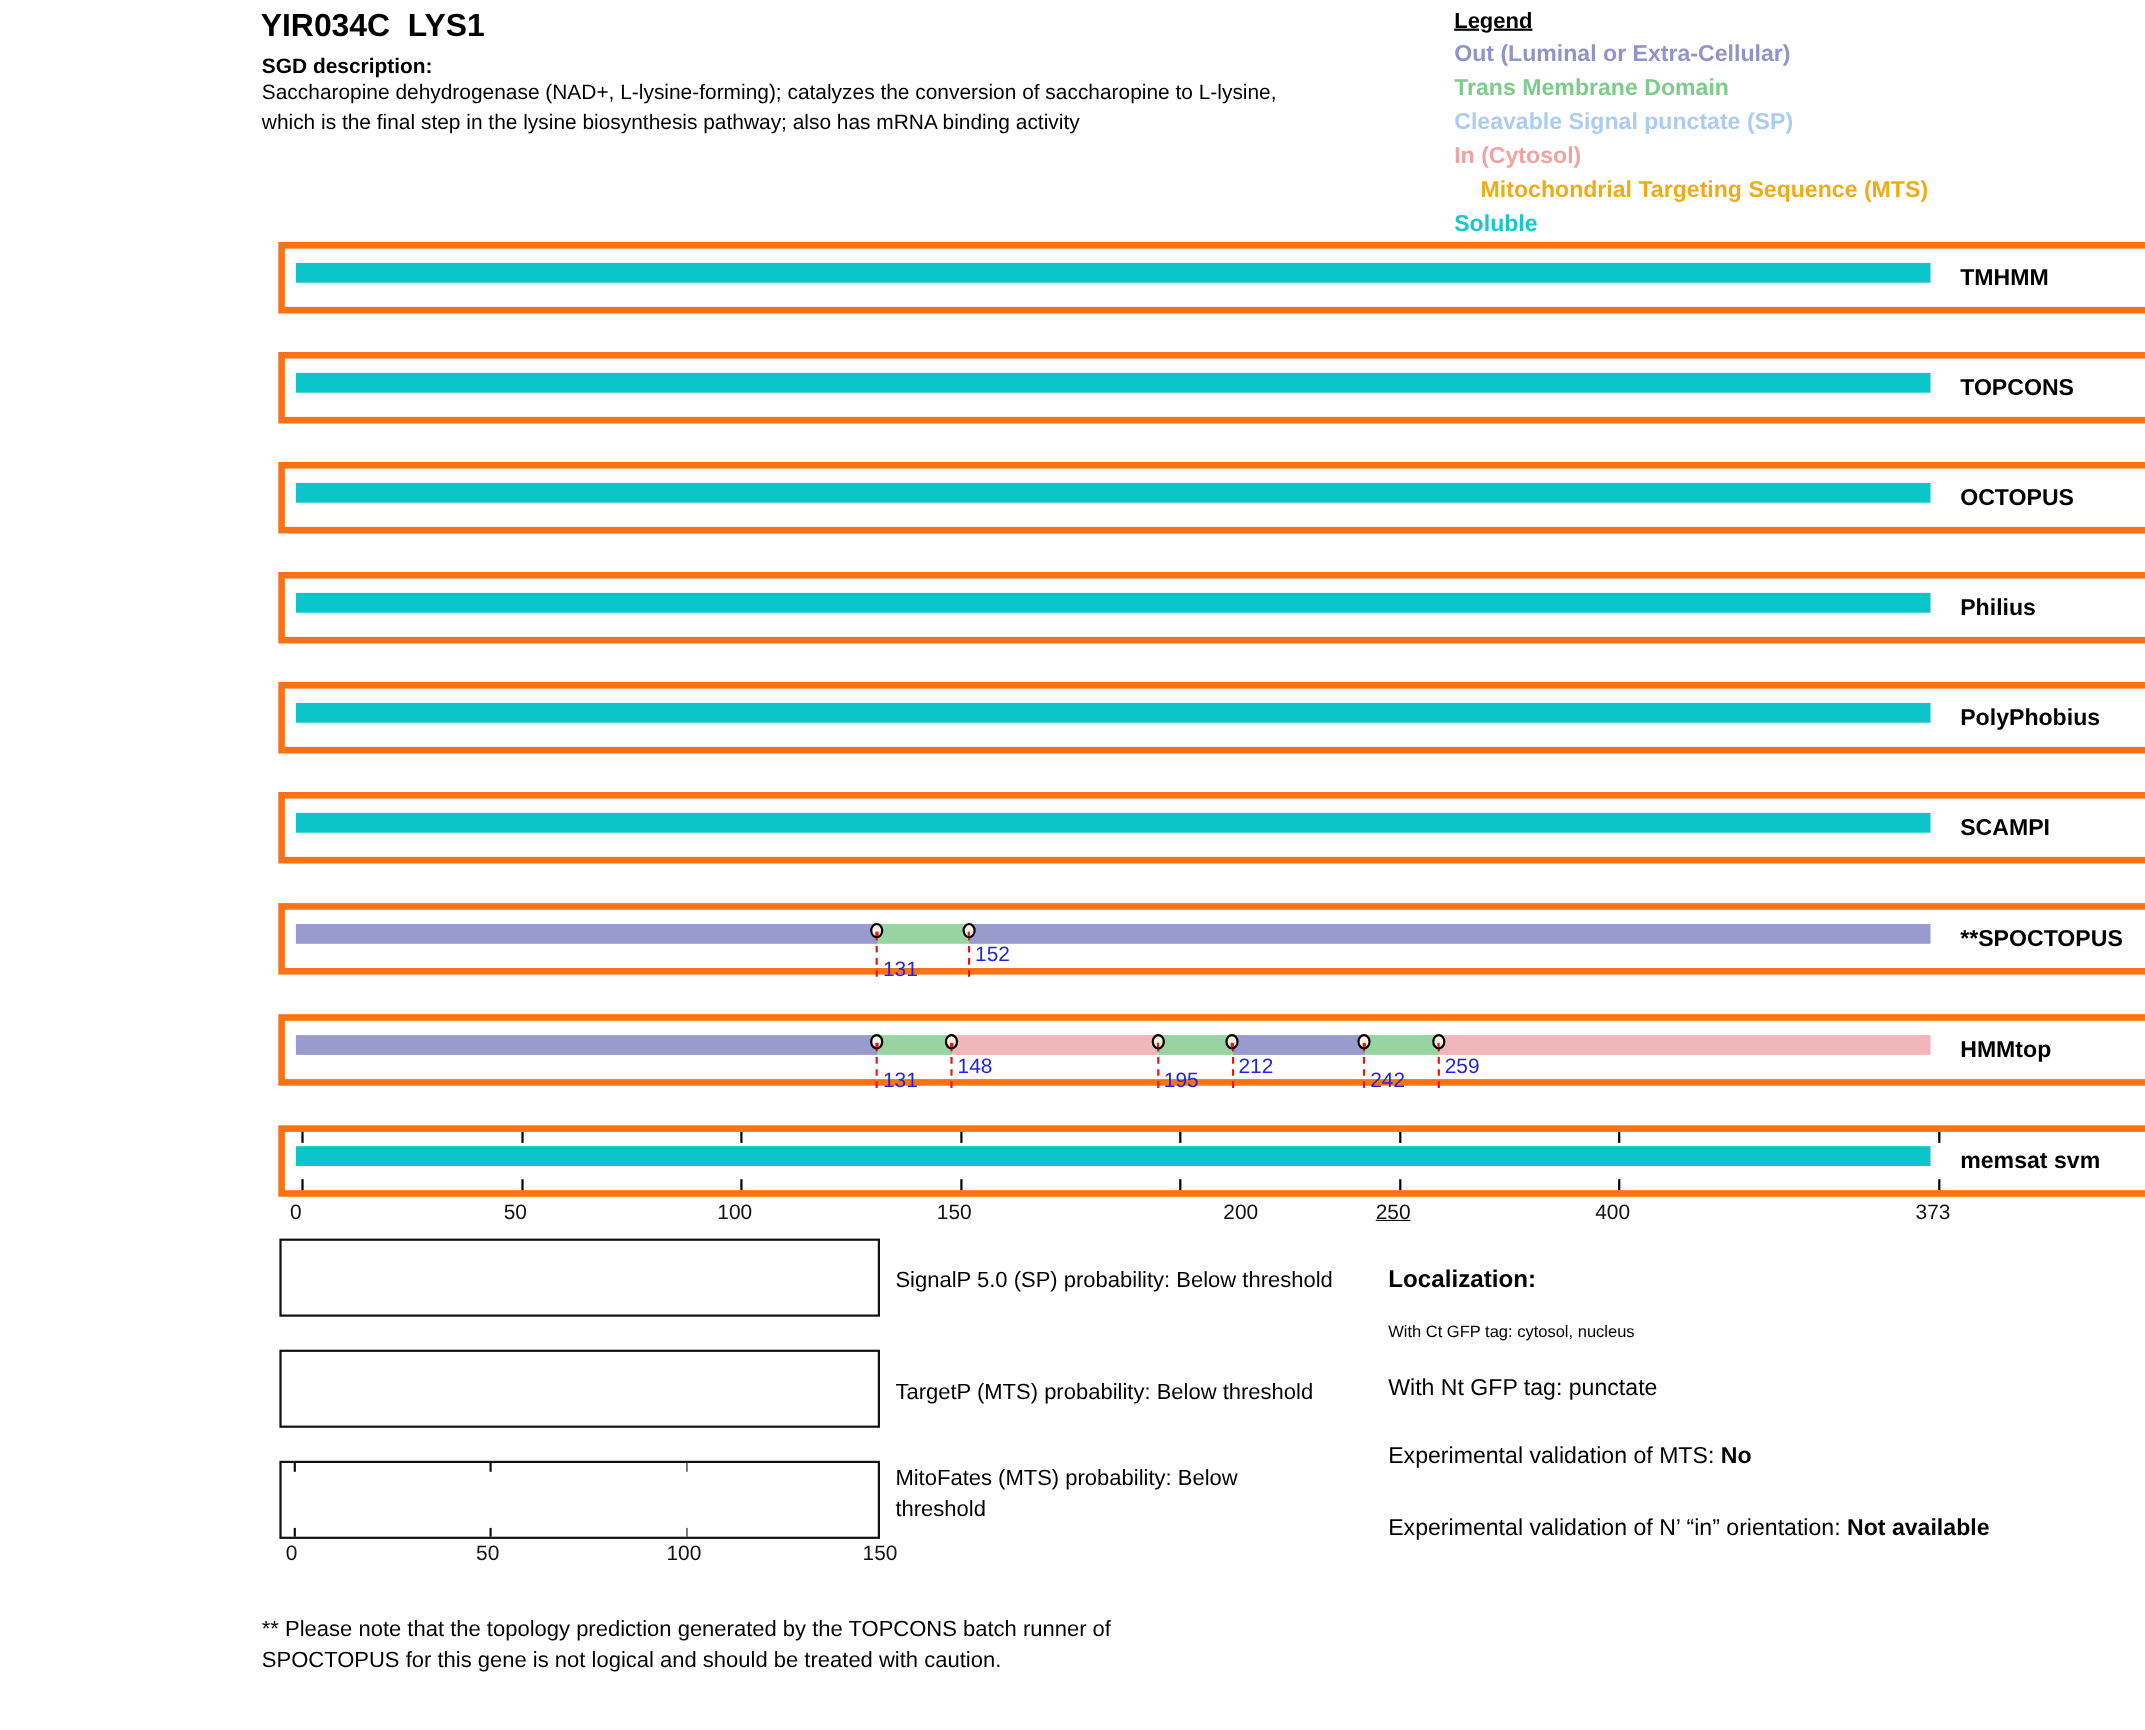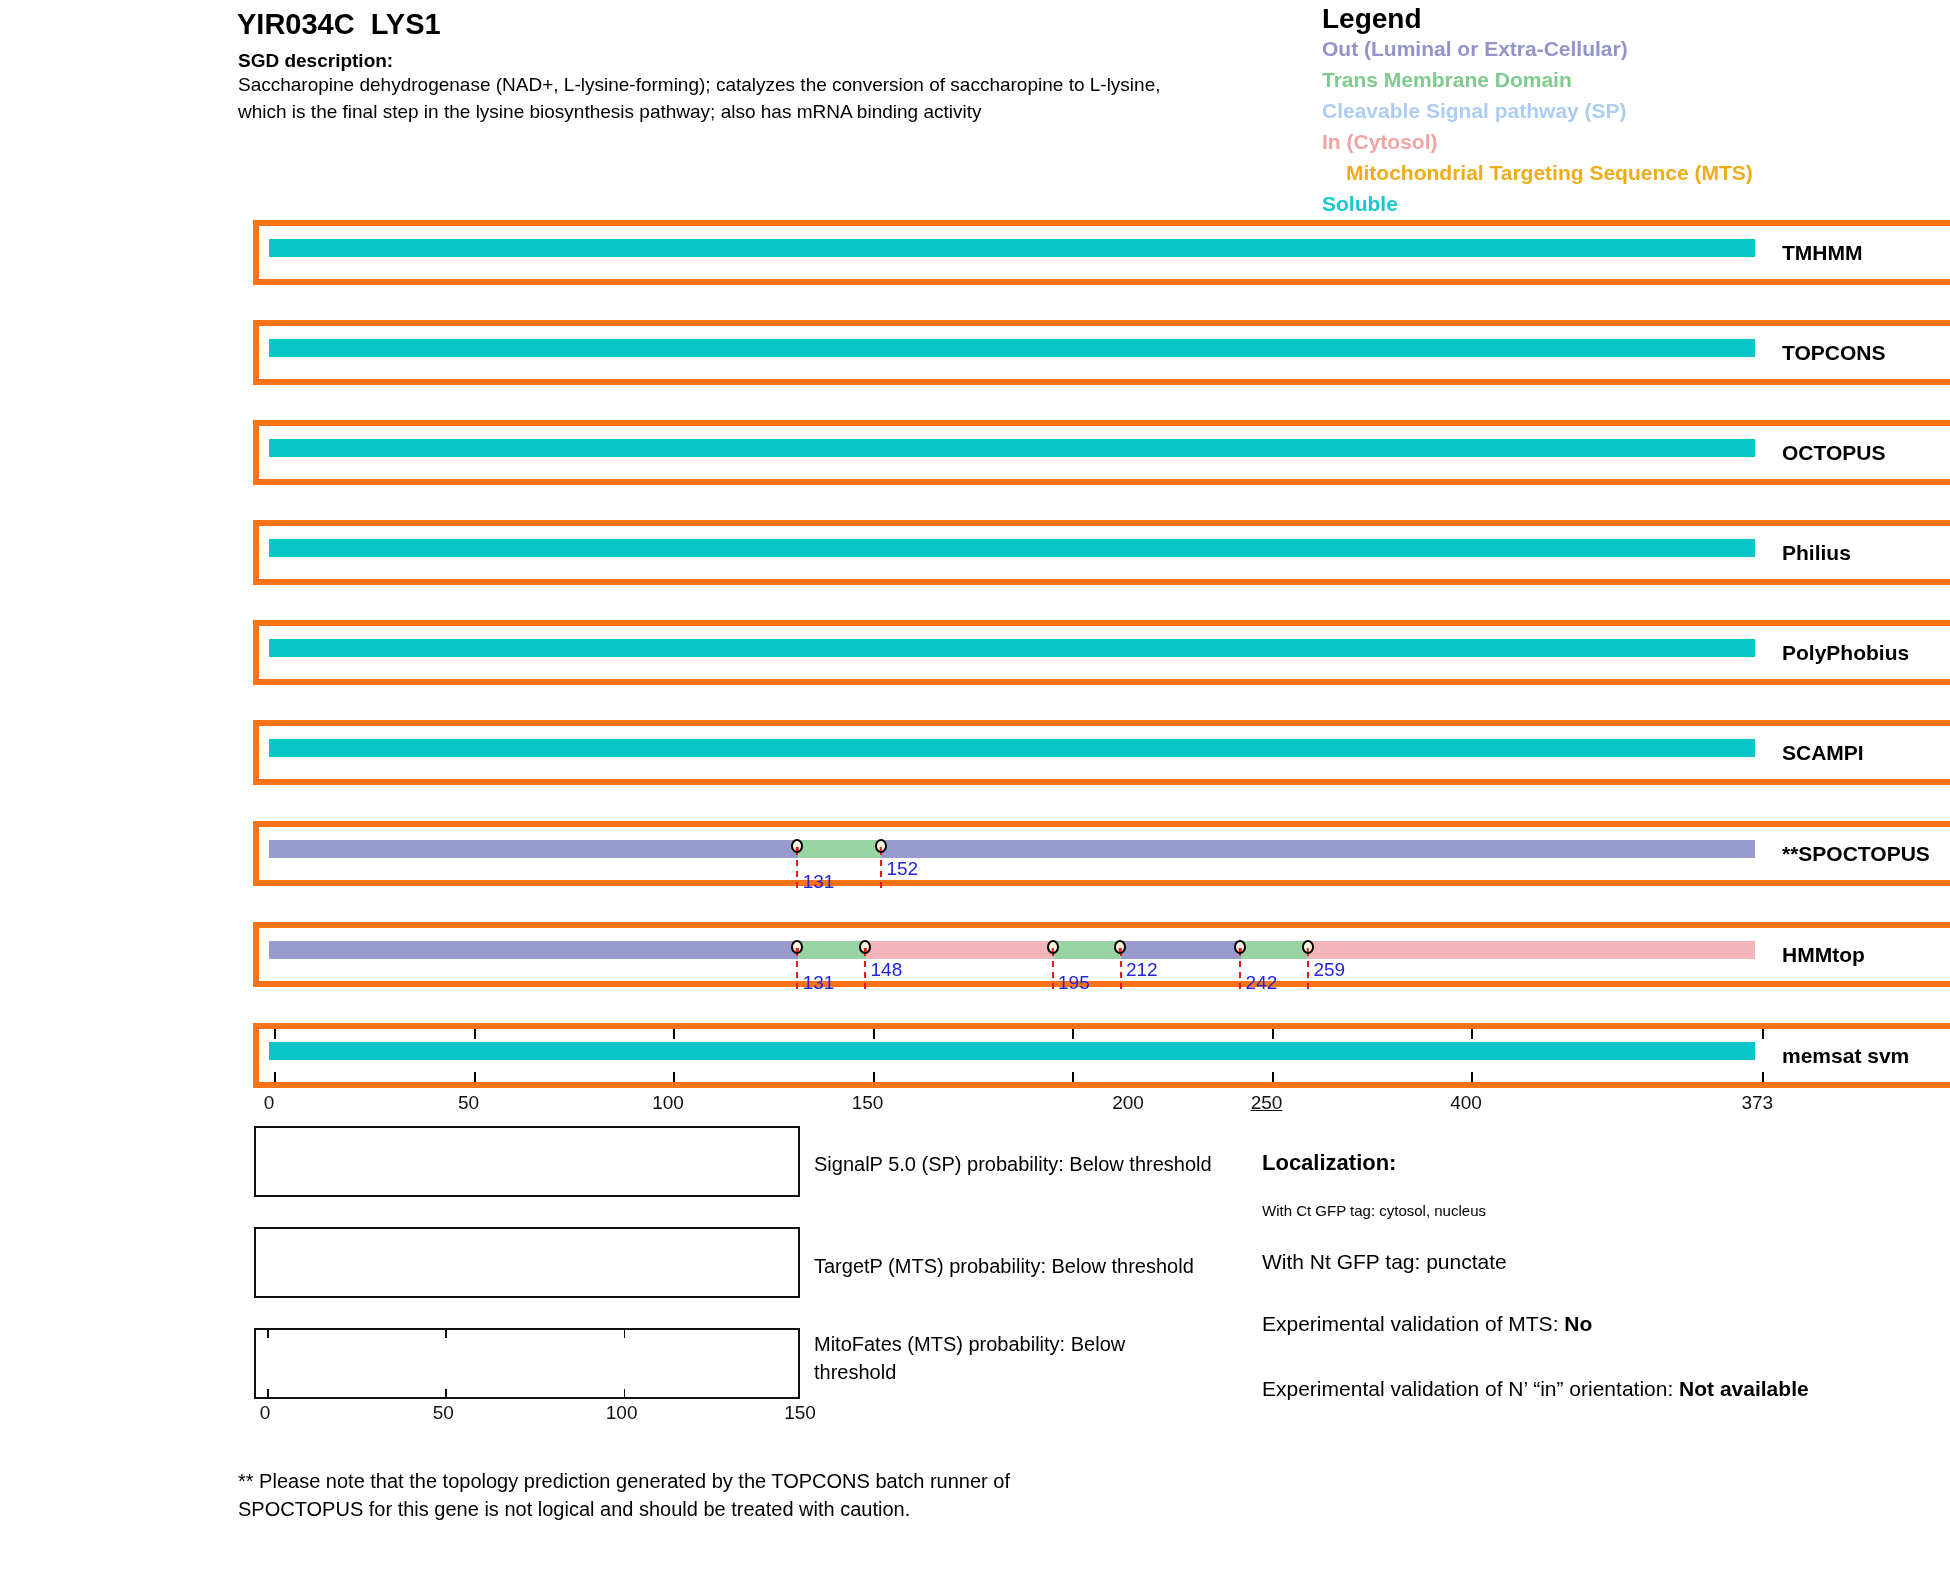--- a/index.html
+++ b/index.html
@@ -7,21 +7,21 @@
         font-family:"Liberation Sans",sans-serif;color:#000;overflow:hidden;}
 
   
   .title{position:absolute;left:237px;top:8px;font-size:29px;font-weight:bold;white-space:pre;}
   .sgd-label{position:absolute;left:238px;top:50px;font-size:19px;font-weight:bold;}
   .desc-line1{position:absolute;left:238px;top:74px;font-size:19px;}
   .desc-line2{position:absolute;left:238px;top:101px;font-size:19px;}
 
   
   .legend{position:absolute;left:1322px;top:5px;}
-  .legend-title{font-size:28px;font-weight:bold;line-height:28px;}
+  .legend-title{font-size:20px;font-weight:bold;line-height:28px;text-decoration:underline;}
   .legend-item{font-size:21px;font-weight:bold;line-height:31px;white-space:nowrap;}
 
   
   .track-box{position:absolute;left:253px;width:1708px;height:65px;border:6px solid #f97316;
              background:#fff;box-sizing:border-box;}
   .track-label{position:absolute;left:1782px;height:65px;display:flex;align-items:center;
                font-size:21px;font-weight:bold;white-space:nowrap;}
   .bar{position:absolute;left:10px;top:13px;width:1486px;height:18px;}
   .seg{position:absolute;top:0;height:18px;}
   .vline{position:absolute;top:22px;height:39px;width:0;border-left:2.5px dashed #e41a1a;z-index:1;}
@@ -66,21 +66,21 @@
   <div class="title">YIR034C  LYS1</div>
   <div class="sgd-label">SGD description:</div>
   <div class="desc-line1">Saccharopine dehydrogenase (NAD+, L-lysine-forming); catalyzes the conversion of saccharopine to L-lysine,</div>
   <div class="desc-line2">which is the final step in the lysine biosynthesis pathway; also has mRNA binding activity</div>
 
   <div class="legend">
     <div class="legend-title">Legend</div>
     <div id="legend-items">
         <div class="legend-item" style="color: rgb(145, 147, 201);">Out (Luminal or Extra-Cellular)</div>
         <div class="legend-item" style="color: rgb(127, 203, 141);">Trans Membrane Domain</div>
-        <div class="legend-item" style="color: rgb(172, 205, 241);">Cleavable Signal pathway (SP)</div>
+        <div class="legend-item" style="color: rgb(172, 205, 241);">Cleavable Signal punctate (SP)</div>
         <div class="legend-item" style="color: rgb(241, 163, 164);">In (Cytosol)</div>
         <div class="legend-item" style="color: rgb(240, 172, 24); margin-left: 24px;">Mitochondrial Targeting Sequence (MTS)</div>
         <div class="legend-item" style="color: rgb(22, 201, 206);">Soluble</div>
       </div>
   </div>
 
   <div id="tracks">
       <div class="track-box" style="top: 220px;">
         <div class="bar">
           <div class="seg" style="left: 0px; width: 1486px; background: rgb(12, 197, 200);"></div>

